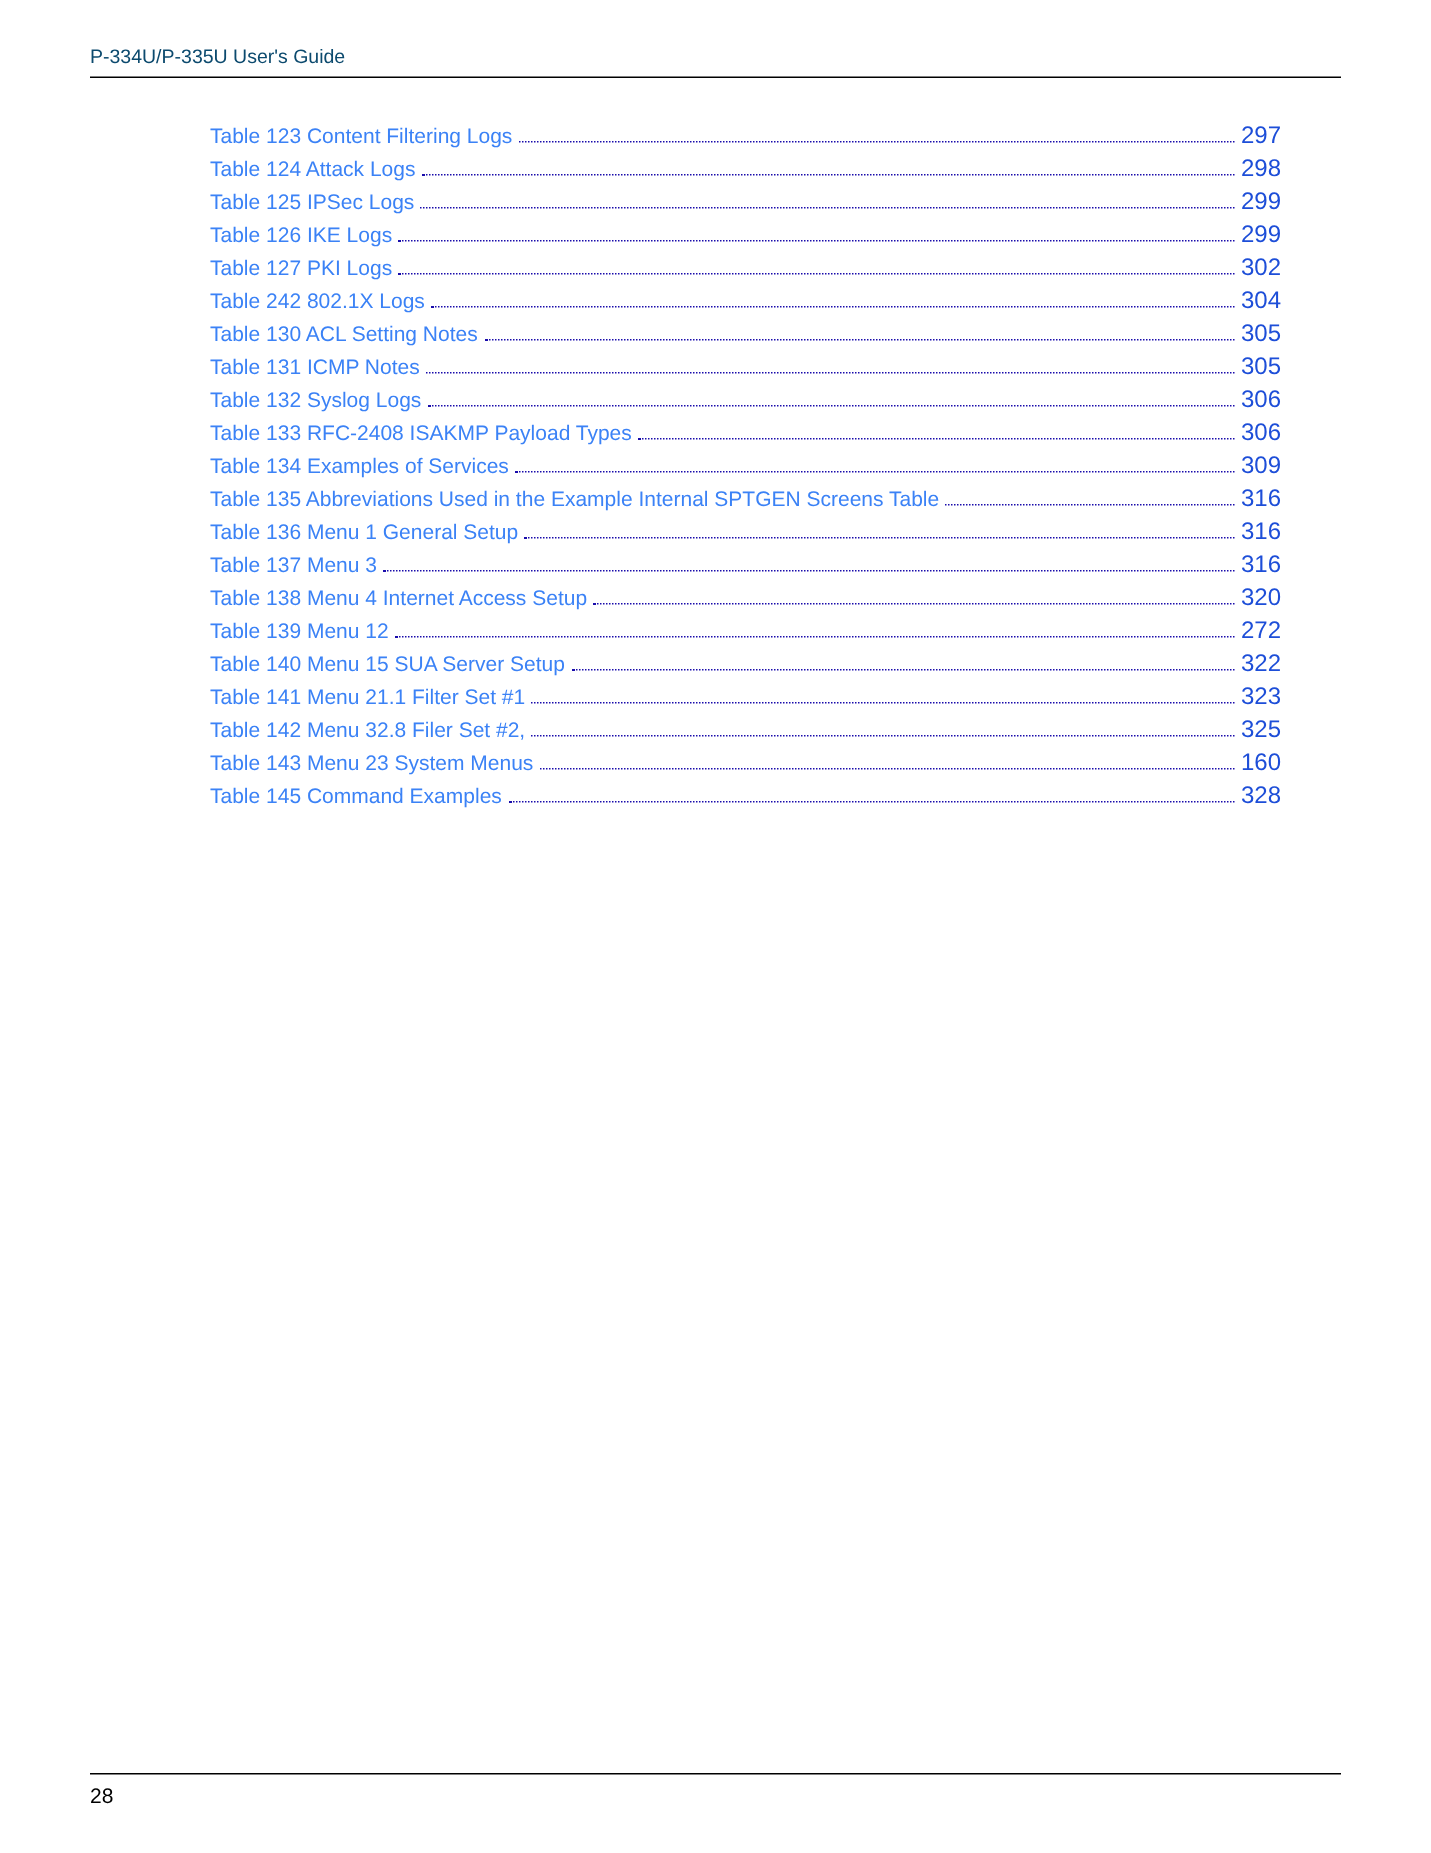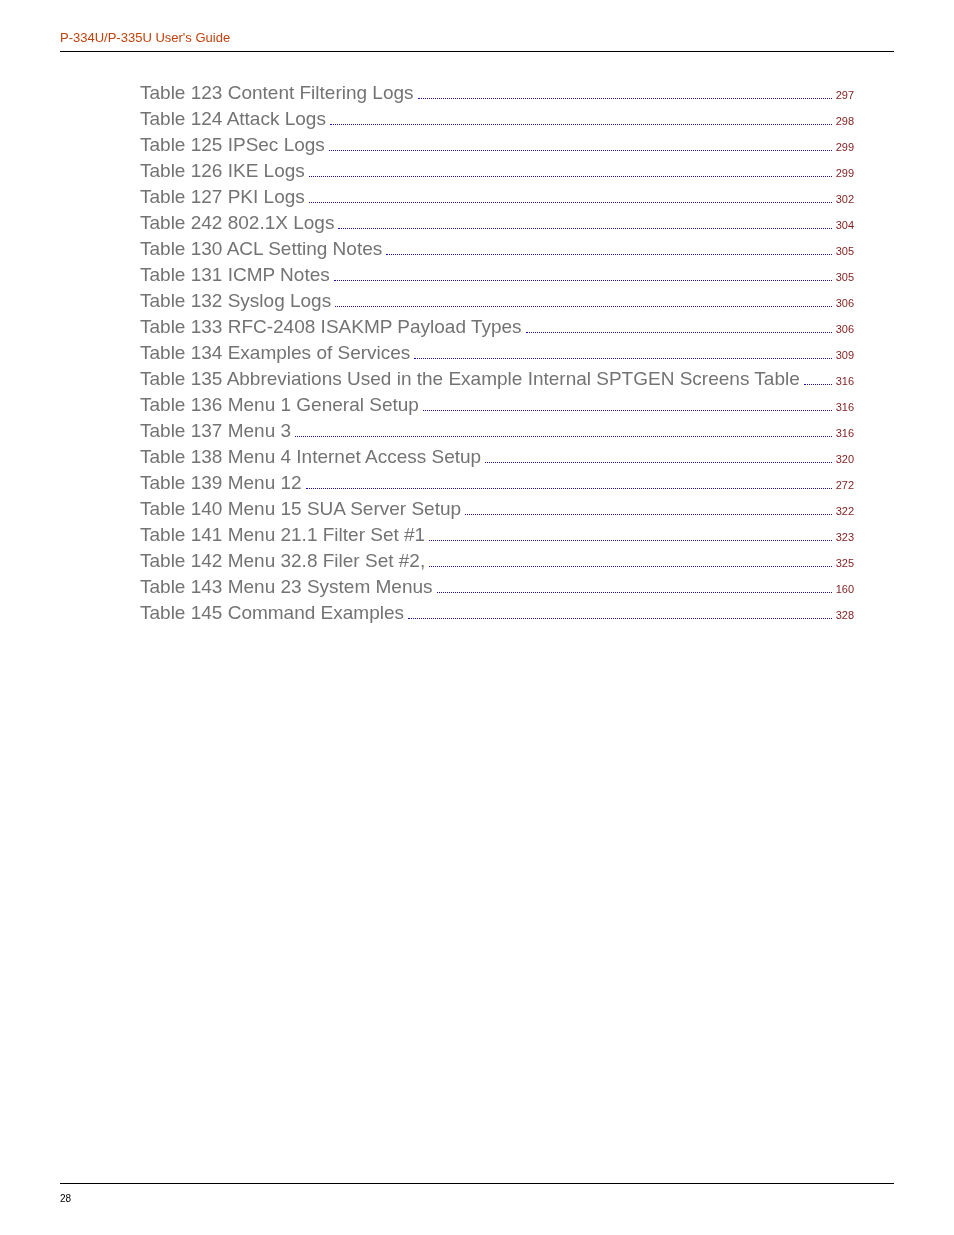--- a/index.html
+++ b/index.html
@@ -17,62 +17,62 @@
       padding: 30px 60px 40px 60px;
       position: relative;
     }
     .header {
       border-bottom: 1.5px solid #000;
       padding-bottom: 6px;
       margin-bottom: 30px;
     }
     .header-title {
       font-size: 13px;
-      color: #c2410c;
+      color: #0c4a6e;
     }
     .toc-list {
       list-style: none;
       margin-left: 80px;
       margin-right: 40px;
     }
     .toc-item {
       display: flex;
       align-items: baseline;
       margin-bottom: 4px;
       color: #1a0dab;
     }
     .toc-link {
-      color: #737373;
+      color: #3b82f6;
       text-decoration: none;
       white-space: nowrap;
-      font-size: 19px;
+      font-size: 14px;
       flex-shrink: 0;
     }
     .toc-dots {
       flex: 1;
       border-bottom: 1px dotted #1a0dab;
       margin: 0 4px 3px 4px;
       min-width: 20px;
     }
     .toc-page {
-      color: #7f1d1d;
-      font-size: 11px;
+      color: #1d4ed8;
+      font-size: 16px;
       flex-shrink: 0;
       white-space: nowrap;
     }
     .footer {
       position: absolute;
       bottom: 30px;
       left: 60px;
       right: 60px;
       border-top: 1.5px solid #000;
       padding-top: 6px;
     }
     .footer-page {
-      font-size: 10px;
+      font-size: 14px;
       color: #000;
       text-align: right;
     }
   </style>
 </head>
 <body>
 
 <div class="page">
   <div class="header">
     <span class="header-title">P-334U/P-335U User's Guide</span>

